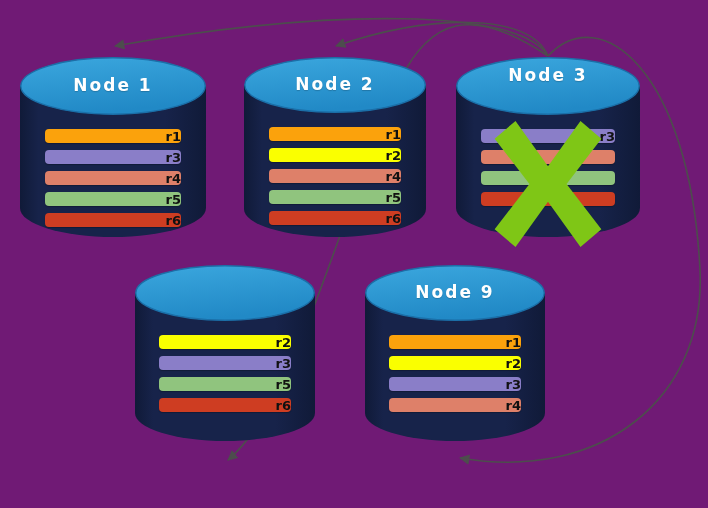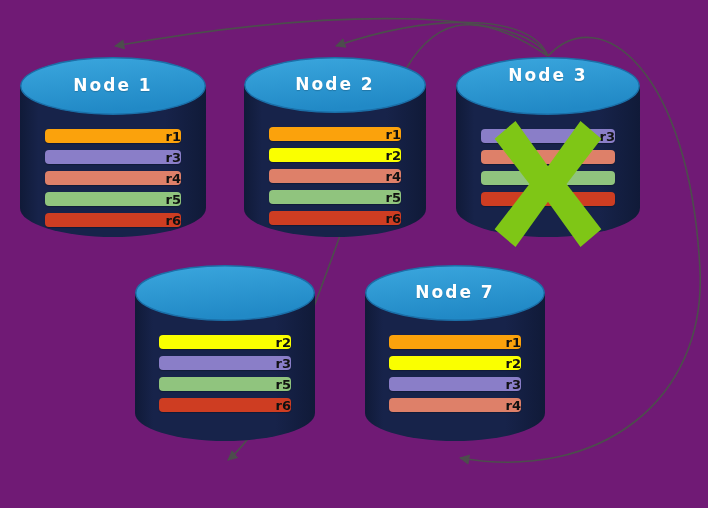--- a/index.html
+++ b/index.html
@@ -245,21 +245,21 @@
               <stop offset="1" stop-color="#101A38"></stop>
             </linearGradient>
             <linearGradient id="top-grad-4" x1="0" y1="0" x2="0.3" y2="1">
               <stop offset="0" stop-color="#3BA7DE"></stop>
               <stop offset="1" stop-color="#2189C6"></stop>
             </linearGradient>
           </defs>
           <path d="M 0 28 L 0 148 A 90 28 0 0 0 180 148 L 180 28 Z" fill="url(#body-grad-4)"></path>
           <ellipse cx="90" cy="28" rx="89.2" ry="27.2" fill="url(#top-grad-4)" stroke="#1B6FA8" stroke-width="1.4"></ellipse>
         </svg>
-        <div class="node-title" style="top: 17px;">Node  7</div>
+        <div class="node-title" style="top: 17px;">Node  9</div>
         <div class="bars" style="top: 70px; padding-left: 24px; padding-right: 24px; box-sizing: border-box; gap: 7px;">
           <div class="bar" style="background: rgb(251, 162, 12); height: 14px;">
             <span>r1</span>
           </div>
           <div class="bar" style="background: rgb(250, 255, 0); height: 14px;">
             <span>r2</span>
           </div>
           <div class="bar" style="background: rgb(138, 126, 200); height: 14px;">
             <span>r3</span>
           </div>

